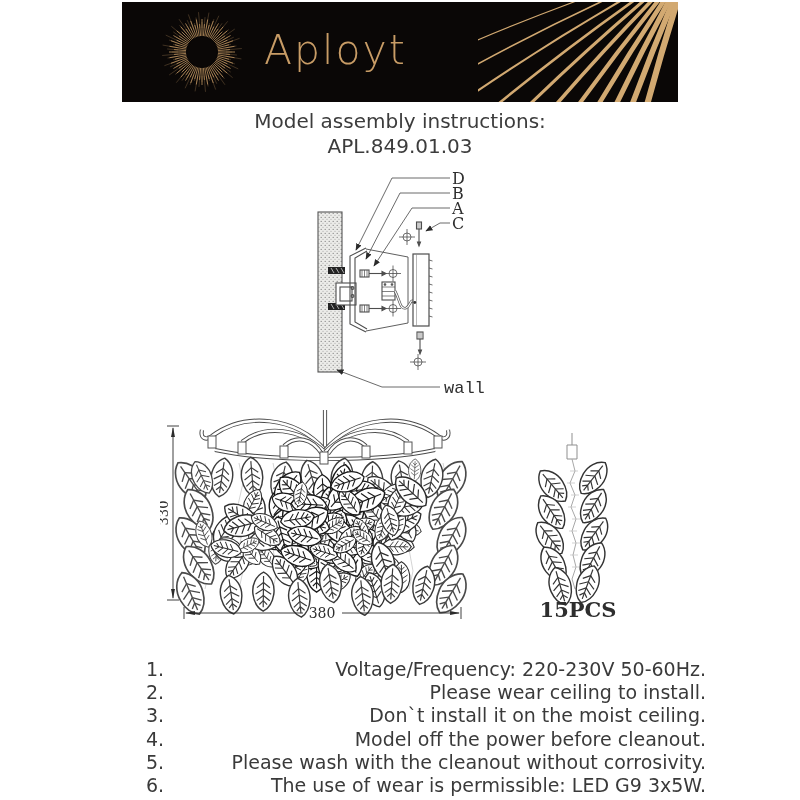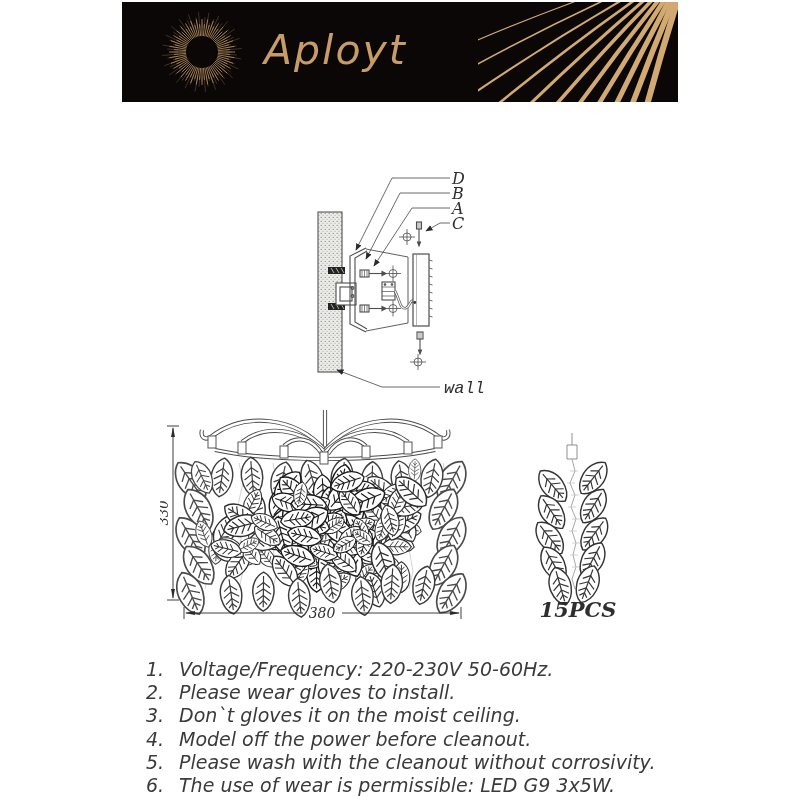--- a/index.html
+++ b/index.html
@@ -5,21 +5,21 @@
   :root{
     --banner-bg:#0a0706;
     --gold:#c89c66;
     --ray:#d2a971;
     --ink:#3b3b3b;
     --line:#4d4d4d;
   }
   *{margin:0;padding:0;box-sizing:border-box;}
   html,body{background:#fff;}
   .page{position:relative;width:800px;height:800px;background:#fff;overflow:hidden;
-        font-family:"DejaVu Sans","Liberation Sans",sans-serif;color:var(--ink);font-style:italic;}
+        font-family:"DejaVu Sans","Liberation Sans",sans-serif;color:var(--ink);}
 
   
   .banner{position:absolute;left:122px;top:2px;width:556px;height:100px;
           background:var(--banner-bg);overflow:hidden;}
   .banner svg{position:absolute;top:0;}
   .logo-burst{left:14px;}
   .corner-rays{right:0;}
   .brand{position:absolute;left:142px;top:50%;transform:translateY(-54%);
          font-family:"DejaVu Sans","Liberation Sans",sans-serif;
          font-size:41px;font-weight:200;letter-spacing:2px;color:var(--gold);}
@@ -34,21 +34,21 @@
   .strand-svg{position:absolute;left:520px;top:425px;}
 
   text.serif{font-family:"DejaVu Serif","Liberation Serif",serif;fill:#2e2e2e;}
   text.mono{font-family:"Liberation Mono","DejaVu Sans Mono",monospace;fill:#2e2e2e;}
 
   
   .instructions{position:absolute;left:146px;top:658px;width:560px;
                 font-size:19px;line-height:23.2px;color:#3a3a3a;}
   .instr-row{display:flex;}
   .instr-num{width:33px;flex:0 0 33px;}
-  .instr-text{flex:1;}
+  .instr-text{flex:1;text-align:right;}
 </style>
 </head>
 <body>
 
 <div class="page">
 
   <div class="banner">
     <svg id="burst" class="logo-burst" width="146" height="100" viewBox="0 0 146 100">
         <line x1="82" y1="50" x2="99" y2="50" stroke="#c89c66" stroke-width="0.8" opacity="0.95"></line>
         <line x1="90" y1="50" x2="96" y2="50" stroke="#c89c66" stroke-width="0.7" opacity="0.4"></line>
@@ -205,20 +205,24 @@
         <path d="M212,-40 Q95.4935532048959,54.9065216683215 -8.82912613592029,163.06279090479822" stroke="#d2a971" stroke-width="3.1" fill="none"></path>
         <path d="M212,-40 Q104.94210561687471,65.44954836437941 11.260818092342532,182.94344764321826" stroke="#d2a971" stroke-width="3.6" fill="none"></path>
         <path d="M212,-40 Q115.34091147843758,75.05659740397662 33.13253751031522,200.84524255733433" stroke="#d2a971" stroke-width="4.1" fill="none"></path>
         <path d="M212,-40 Q126.597670252586,83.64239593971787 56.591897188061125,216.60927804815208" stroke="#d2a971" stroke-width="4.6" fill="none"></path>
         <path d="M212,-40 Q138.61246615153112,91.13073581597807 81.43067018830178,230.09563142065804" stroke="#d2a971" stroke-width="5.1" fill="none"></path>
         <path d="M212,-40 Q151.2786549963007,97.45514999788737 107.42838580345544,241.18459684756743" stroke="#d2a971" stroke-width="5.6" fill="none"></path>
         <path d="M212,-40 Q164.48381079802024,102.55950253743755 134.35428646924373,249.77774788672048" stroke="#d2a971" stroke-width="6.1" fill="none"></path>
       </svg>
   </div>
 
+  <div class="title-block">
+    <div>Model assembly instructions:</div>
+    <div>APL.849.01.03</div>
+  </div>
 
   <svg class="diagram-svg" width="200" height="250" viewBox="0 0 200 250">
     <defs>
       <pattern id="stip" width="4" height="4" patternUnits="userSpaceOnUse">
         <rect width="4" height="4" fill="#ebebe8"></rect>
         <circle cx="1.2" cy="1.4" r="0.65" fill="#8b8b8b"></circle>
         <circle cx="3" cy="3.2" r="0.55" fill="#9f9f9f"></circle>
       </pattern>
       <marker id="arr" viewBox="0 0 10 10" refX="9" refY="5" markerWidth="8" markerHeight="8" orient="auto-start-reverse">
           <path d="M0,1 L10,5 L0,9 z" fill="#2b2b2b"></path>
@@ -584,25 +588,25 @@
     <text class="serif" x="58" y="192" font-size="21" text-anchor="middle" style="font-weight:600;">15PCS</text>
   </svg>
 
   <div class="instructions">
     <div class="instr-row">
       <span class="instr-num">1.</span>
       <span class="instr-text">Voltage/Frequency: 220-230V 50-60Hz.</span>
     </div>
     <div class="instr-row">
       <span class="instr-num">2.</span>
-      <span class="instr-text">Please wear gloves to install.</span>
+      <span class="instr-text">Please wear ceiling to install.</span>
     </div>
     <div class="instr-row">
       <span class="instr-num">3.</span>
-      <span class="instr-text">Don`t gloves it on the moist ceiling.</span>
+      <span class="instr-text">Don`t install it on the moist ceiling.</span>
     </div>
     <div class="instr-row">
       <span class="instr-num">4.</span>
       <span class="instr-text">Model off the power before cleanout.</span>
     </div>
     <div class="instr-row">
       <span class="instr-num">5.</span>
       <span class="instr-text">Please wash with the cleanout without corrosivity.</span>
     </div>
     <div class="instr-row">

